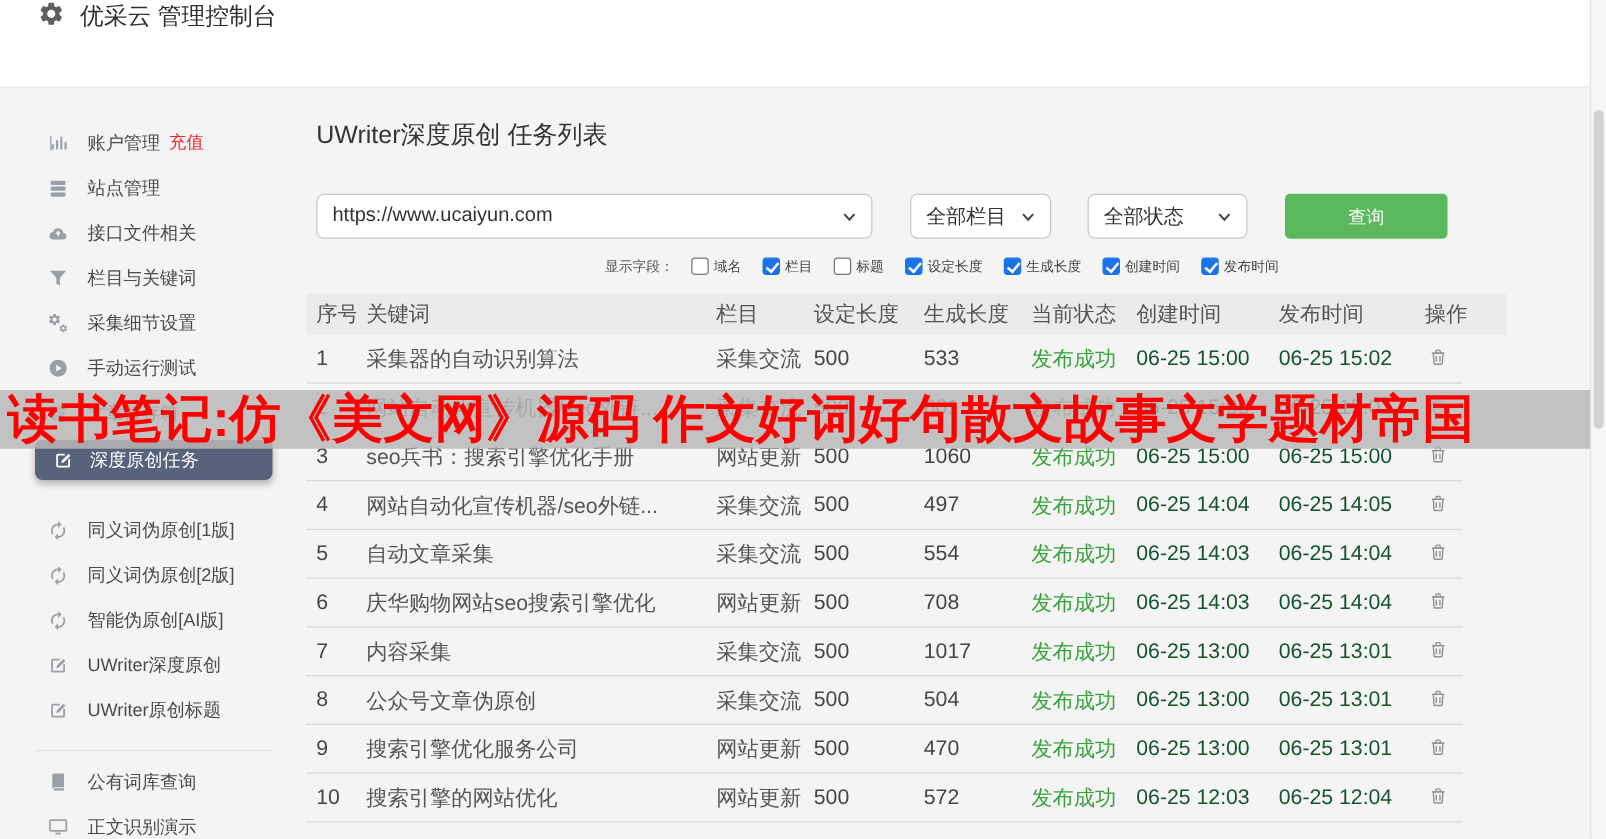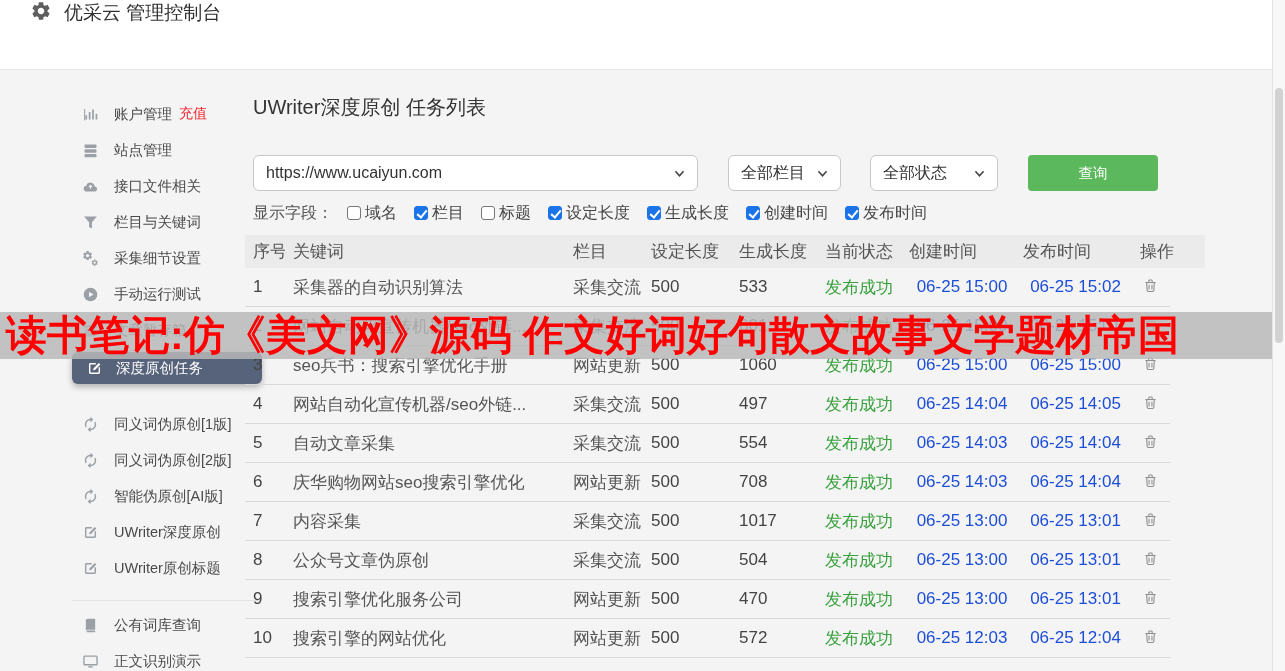--- a/index.html
+++ b/index.html
@@ -4,21 +4,21 @@
 <style>
   * { margin:0; padding:0; box-sizing:border-box; }
   html,body { width:1285px; height:671px; }
   body { font-family:"Liberation Sans","DejaVu Sans",sans-serif; background:#f4f4f5; position:relative; overflow:hidden; }
 
   .topbar { position:absolute; left:0; top:0; right:0; height:70px; background:#fff;
             border-bottom:1px solid #e8e8e8; display:flex; padding-left:30px; z-index:10; }
   .topbar .logo-gear { width:22px; height:22px; color:#5f5f5f; margin-right:12px; }
   .topbar .app-title { font-size:19px; color:#2f2f2f; }
 
-  .sidebar { position:absolute; left:0; top:70px; width:240px; bottom:0; padding-top:26px;margin-left:44px; }
+  .sidebar { position:absolute; left:0; top:70px; width:240px; bottom:0; padding-top:26px; }
   .side-item { height:36px; display:flex; align-items:center; padding-left:38px; cursor:pointer; }
   .side-item .ic { width:17px; height:17px; color:#9aa0a6; margin-right:15px; flex:none; }
   .side-item .lbl { font-size:14.5px; color:#4a4a4a; white-space:nowrap; }
   .side-item .extra { font-size:14px; color:#f5222d; margin-left:7px; }
   .side-item.active { height:32px; margin:4px 0 22px 28px; width:190px; padding-left:14px;
        background:#57637b; border-radius:6px; box-shadow:0 3px 6px rgba(0,0,0,.28); }
   .side-item.active .ic { color:#fff; margin-right:13px; }
   .side-item.active .lbl { color:#fff; }
   .side-divider { border-top:1px solid #e2e2e2; margin:14px 22px 6px 28px; }
 
@@ -28,40 +28,40 @@
   .controls { margin:33px 0 0 8px; display:flex; align-items:center; }
   .sel { height:36px; background:#fff; border:1px solid #c8c8c8; border-radius:6px;
          display:flex; align-items:center; padding:0 12px; font-size:16px; color:#333; cursor:pointer; }
   .sel .chev { width:11px; height:9px; color:#444; margin-left:auto; flex:none; }
   .sel-site { width:445px; }
   .sel-col { width:113px; margin-left:30px; }
   .sel-status { width:128px; margin-left:29px; }
   .btn-query { width:130px; height:36px; margin-left:30px; background:#5cb85c; color:#fff;
                border:none; border-radius:4px; font-size:14.5px; cursor:pointer; font-family:inherit; }
 
-  .fields { margin:13px 0 0 8px; height:18px; display:flex; align-items:center; font-size:16px; color:#555; }
+  .fields { margin:13px 0 0 8px; height:18px; display:flex; align-items:center; font-size:11px; color:#555;justify-content:center; }
   .field { display:flex; align-items:center; margin-right:17px; cursor:pointer; }
   .cb-box { width:14px; height:14px; border:1px solid #767676; border-radius:3px; background:#fff;
             display:inline-block; position:relative; margin-right:4px; flex:none; }
   .cb-box.checked { background:#1a73e8; border-color:#1a73e8; }
   .cb-box.checked::after { content:""; position:absolute; left:4px; top:1px; width:4px; height:8px;
             border:solid #fff; border-width:0 2px 2px 0; transform:rotate(40deg); }
   .field .flbl { color:#444; }
   .fields .fields-label { margin-right:14px; }
 
   .tbl { margin-top:13px; width:960px; font-size:17px; }
   .thead { height:33px; background:#ebebeb; display:flex; align-items:center; color:#555; }
   .tr { height:39px; display:flex; align-items:center; width:925px; border-bottom:1px solid #d8d8d8; }
   .td,.th { flex:none; padding-left:8px; overflow:hidden; white-space:nowrap; }
   .c0{width:40px;} .c1{width:280px;} .c2{width:78px;} .c3{width:88px;} .c4{width:86px;}
   .c5{width:84px;} .c6{width:114px;} .c7{width:113px;} .c8{width:77px;padding-left:12px;}
   .td { color:#555; }
   .td.num { color:#444; }
   .td.status { color:#38a13c; }
-  .td.time { color:#1d4ed8;text-align:center; }
+  .td.time { color:#14532d; }
   .trash-btn { background:none; border:none; cursor:pointer; padding:2px; line-height:0; }
   .trash-btn svg { width:17px; height:17px; color:#8f8f8f; }
 
   .banner { position:absolute; left:0; right:13px; top:312px; height:47px;
             background:rgba(184,184,184,0.84); z-index:40; display:flex; align-items:center;
             padding-left:6px; overflow:hidden; }
   .banner .banner-text { font-size:41px; font-weight:bold; color:#fe0000; white-space:nowrap; line-height:47px; }
 
   .scrollbar { position:absolute; right:0; top:0; bottom:0; width:13px; background:#f7f7f8;
                border-left:1px solid #e3e3e3; z-index:60; }

